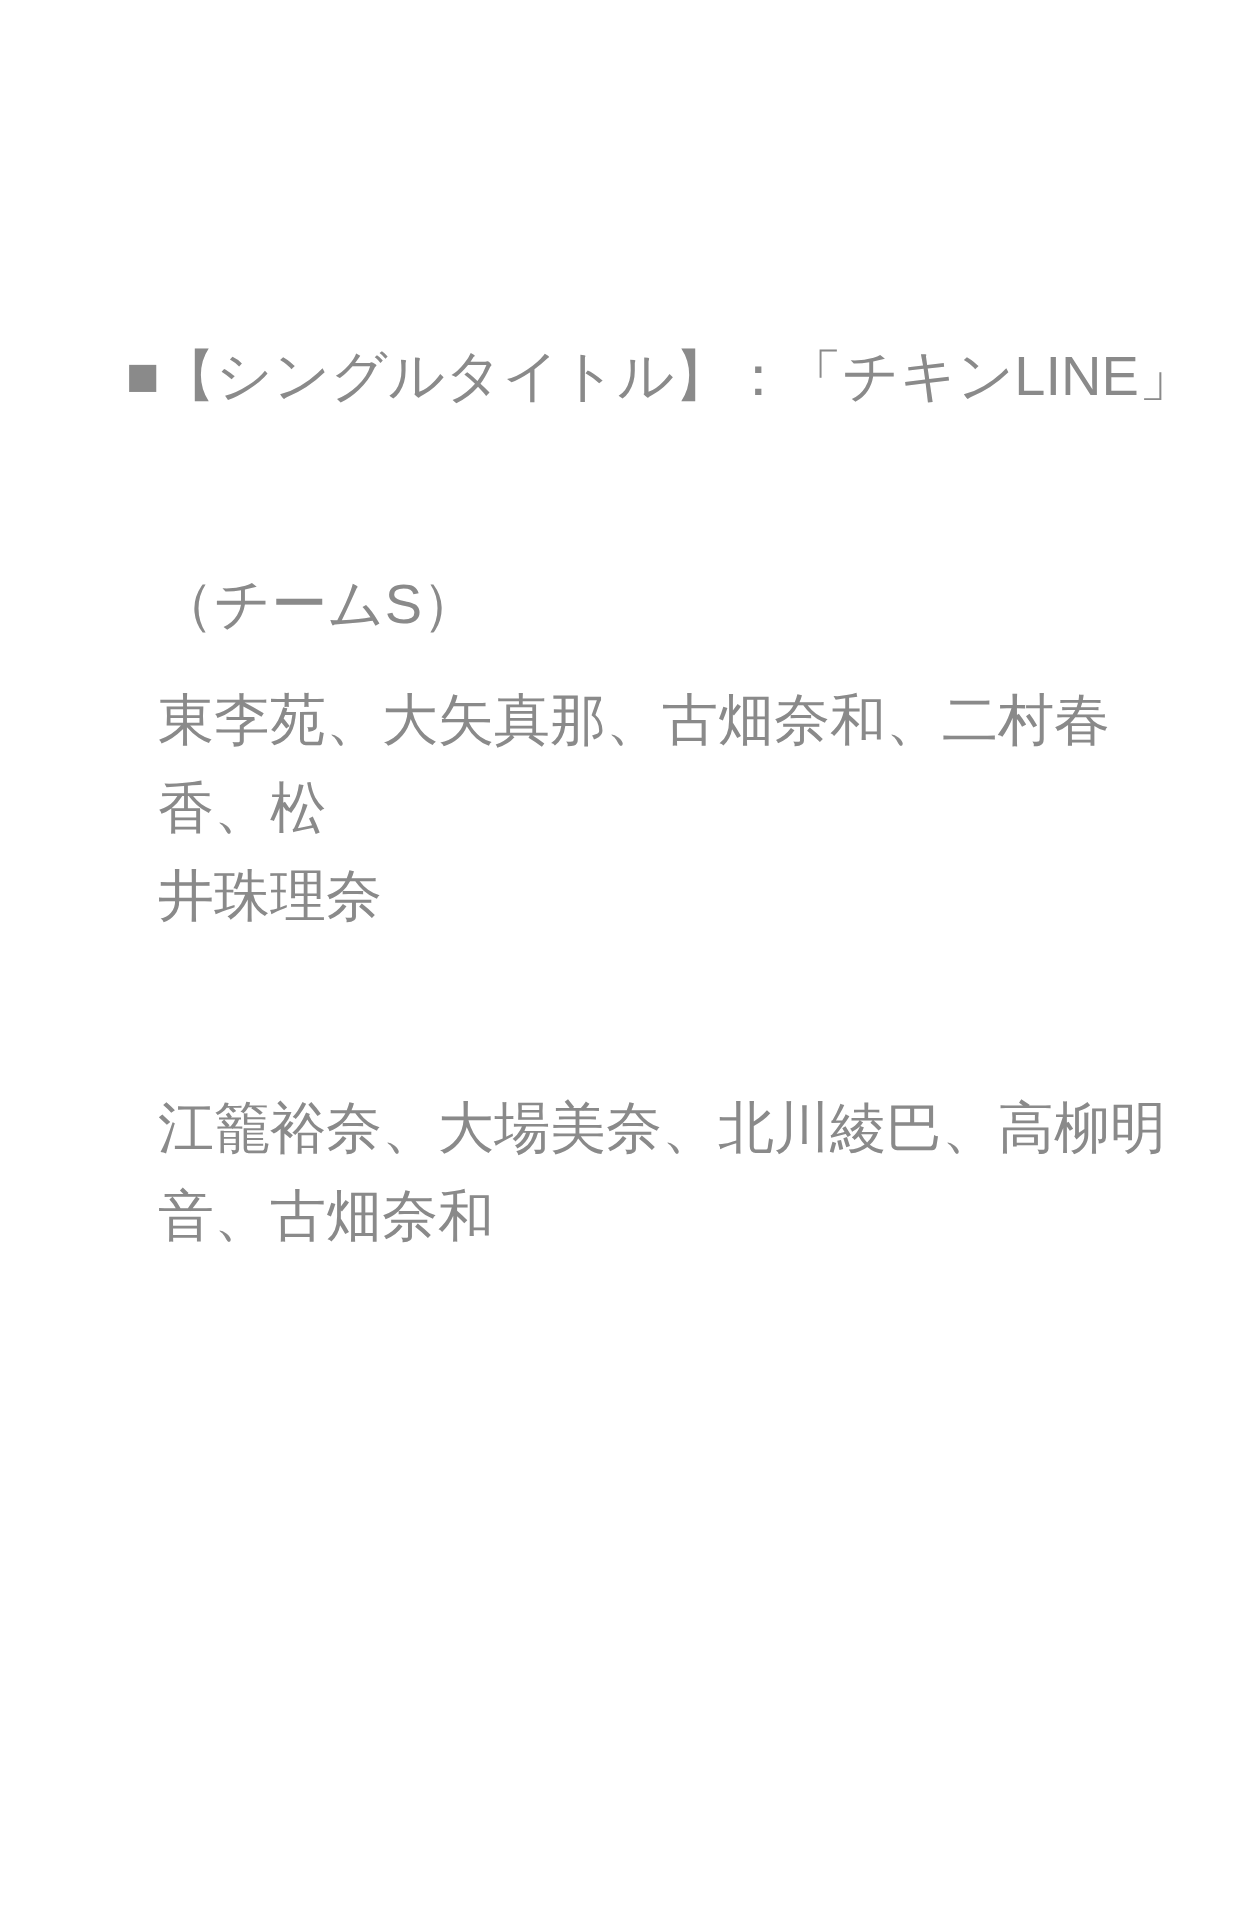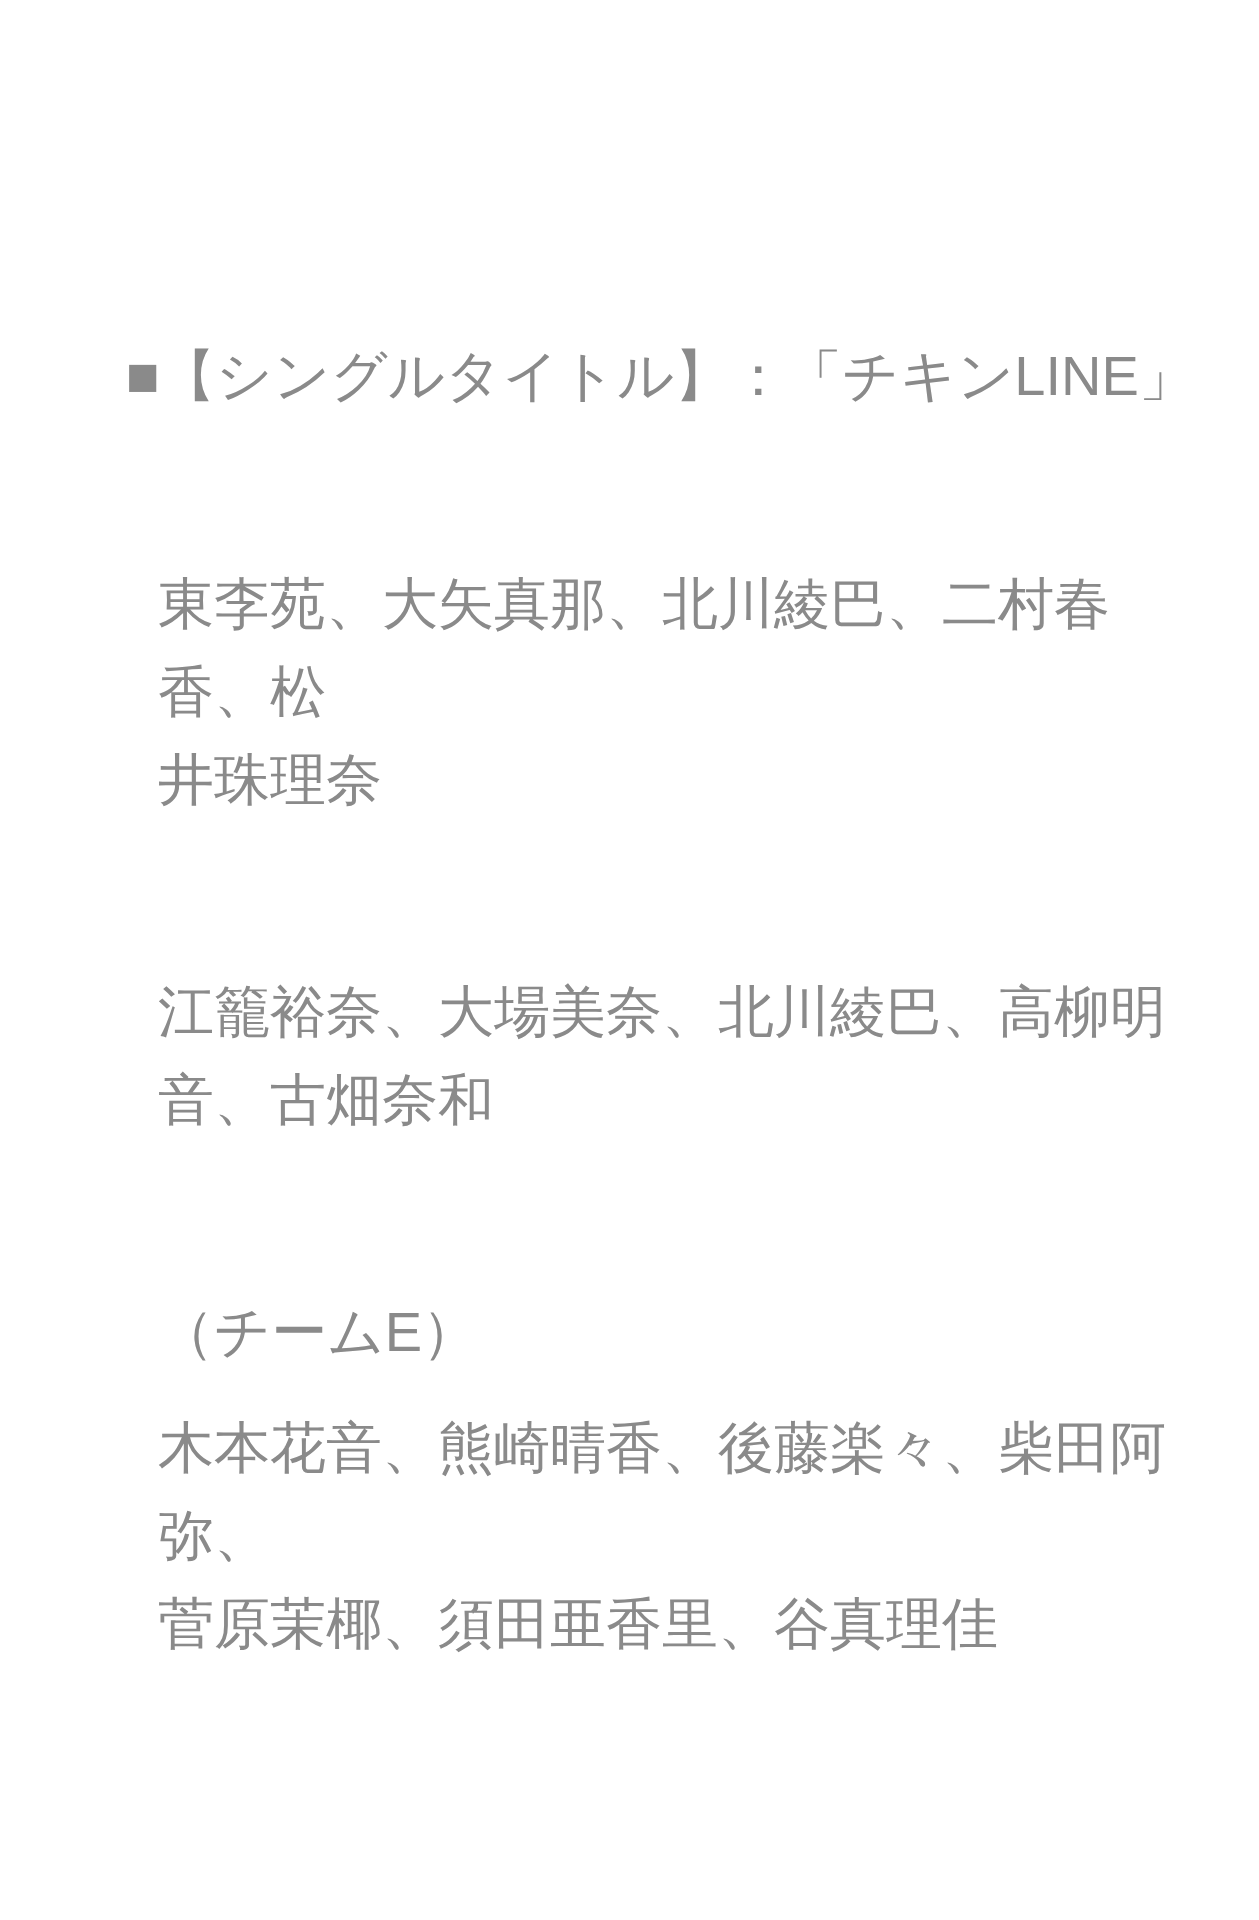--- a/index.html
+++ b/index.html
@@ -52,34 +52,30 @@
 
   <div class="post-content">
 
     <div class="block">■【シングルタイトル】：「チキンLINE」</div>
 
 
     <div class="block">
 
 
       <div class="team-section first">
-        <div class="members">東李苑、大矢真那、北川綾巴、二村春香、松
+        <div>（チームS）</div>
+        <div class="members">東李苑、大矢真那、古畑奈和、二村春香、松
 井珠理奈</div>
       </div>
 
       <div class="team-section">
         <div class="members">江籠裕奈、大場美奈、北川綾巴、高柳明
 音、古畑奈和</div>
       </div>
 
-      <div class="team-section">
-        <div>（チームE）</div>
-        <div class="members">木本花音、熊崎晴香、後藤楽々、柴田阿弥、
-菅原茉椰、須田亜香里、谷真理佳</div>
-      </div>
 
     </div>
 
   </div>
 
   <div class="bottom-bar"></div>
 
 </div>
 
 </body></html>

